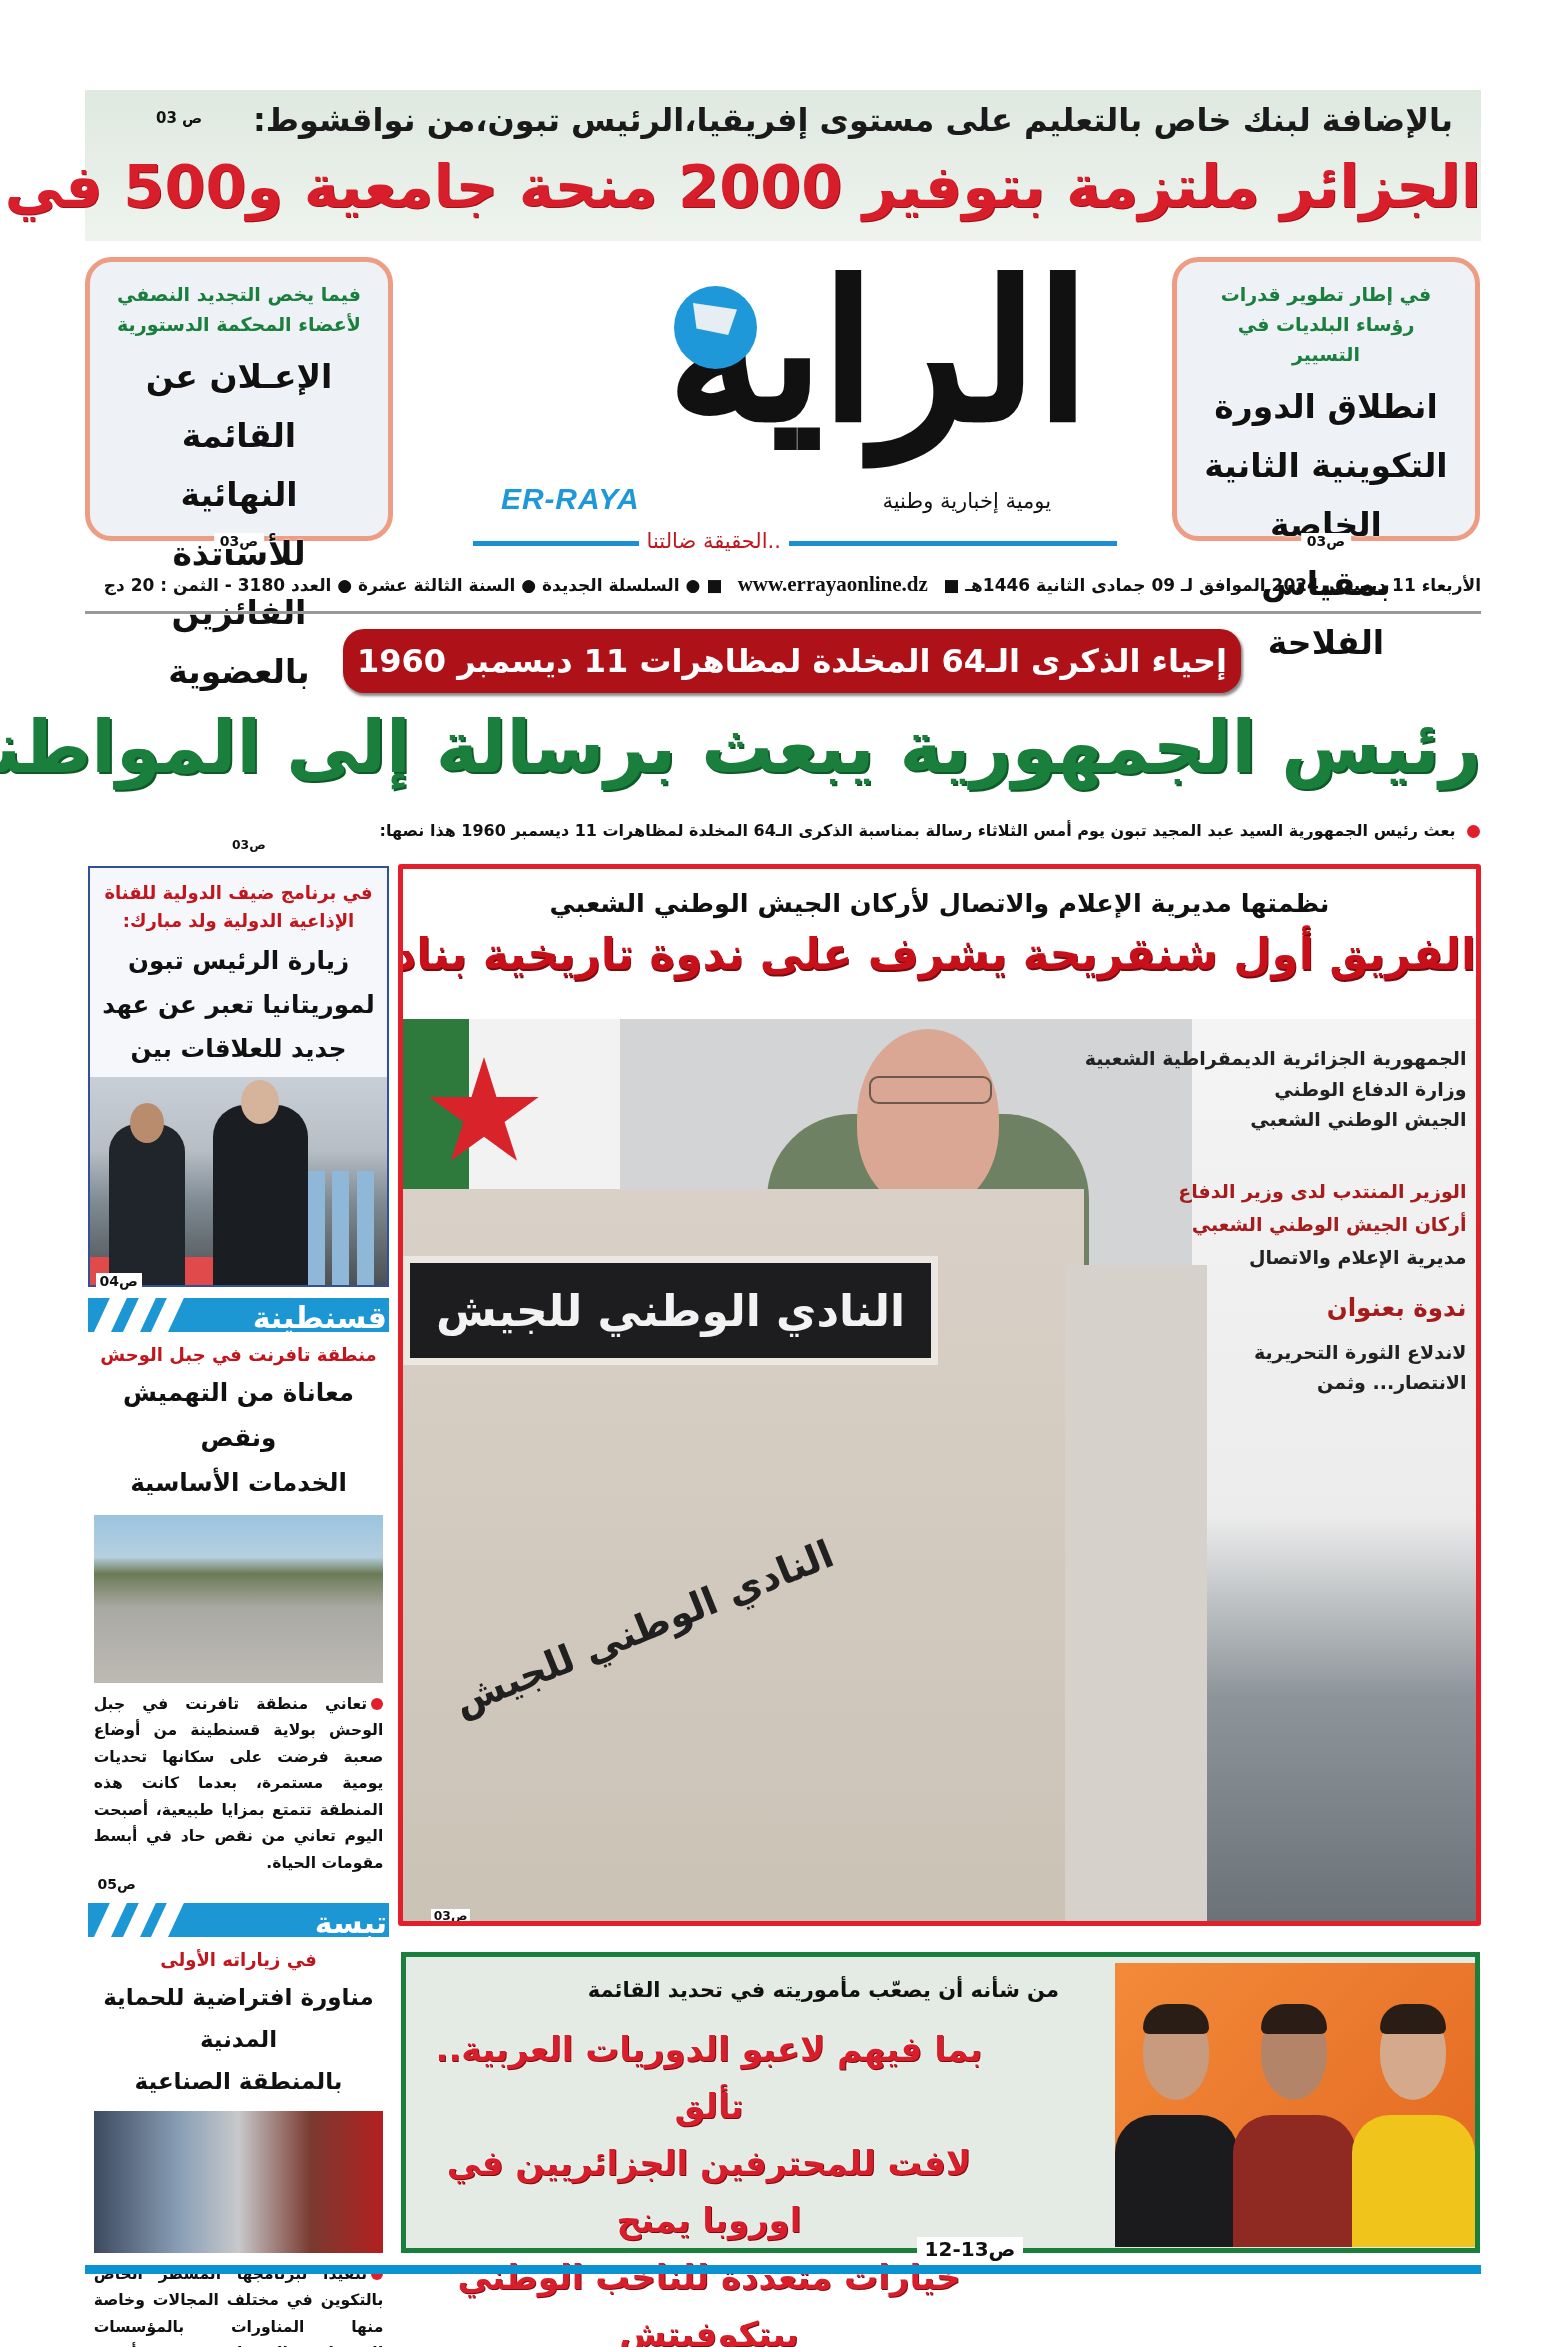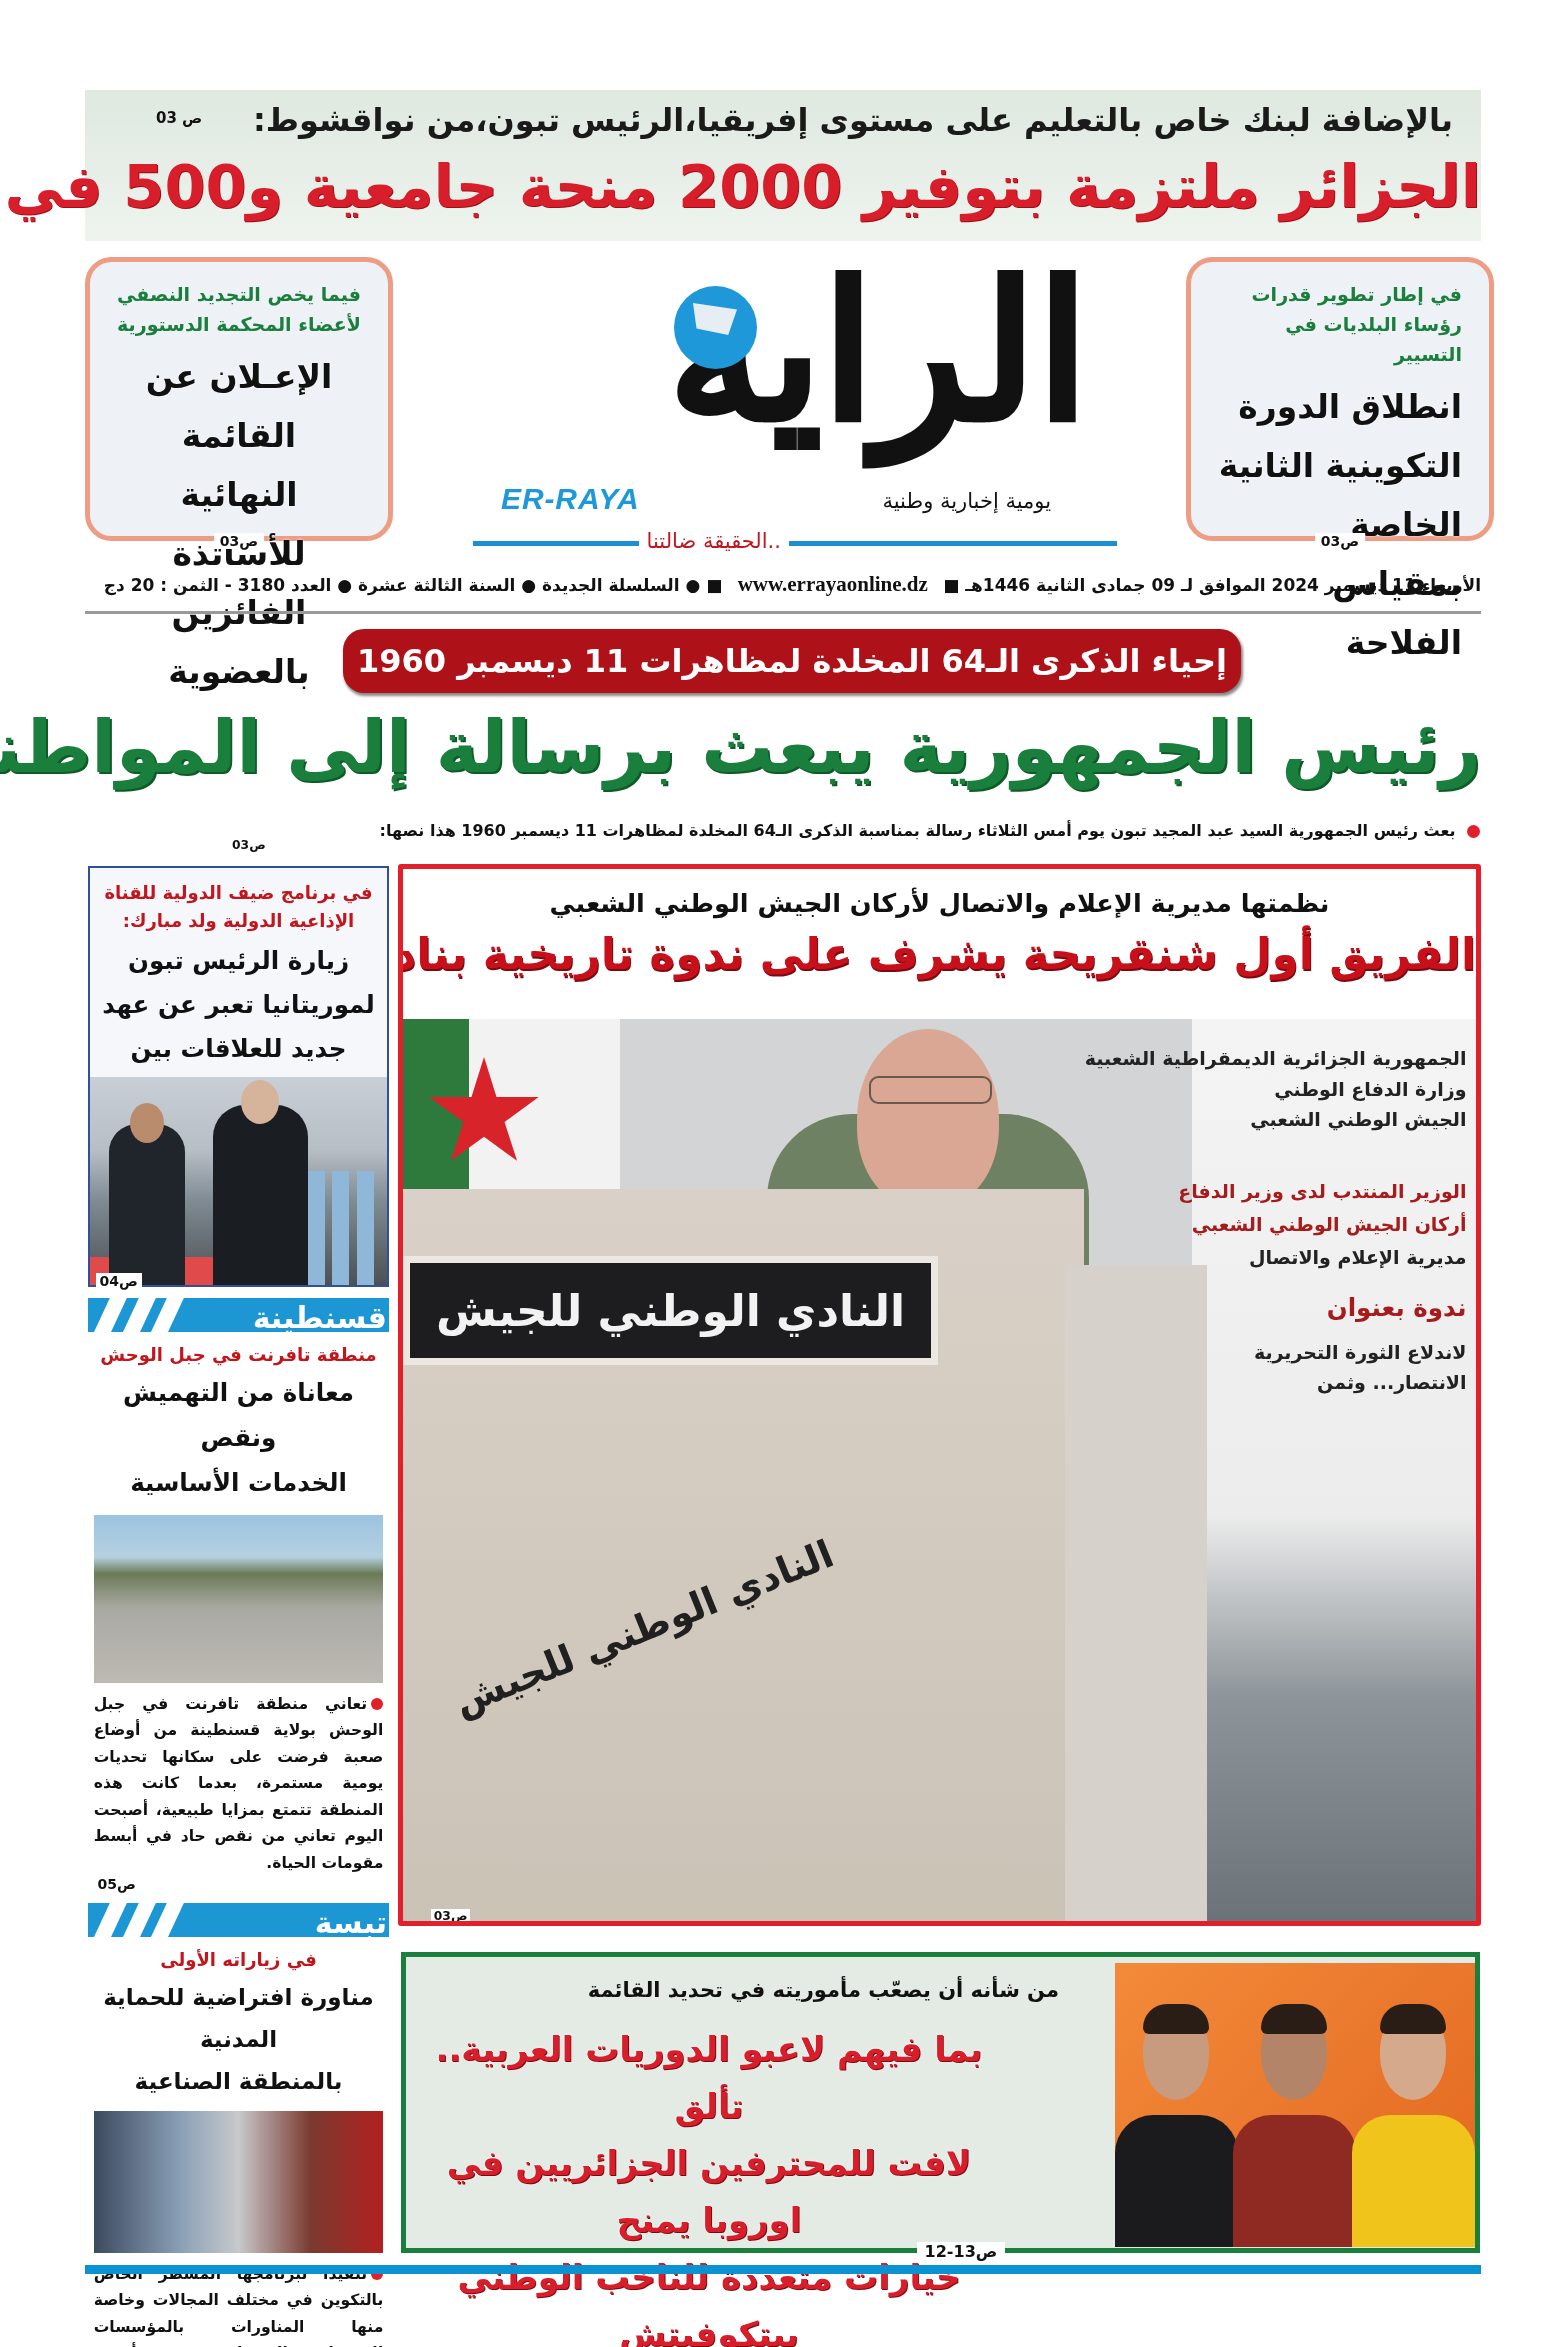--- a/index.html
+++ b/index.html
@@ -93,34 +93,34 @@
 
   
   .sports { left: 401px; top: 1952px; width: 1079px; height: 301px; border: 5.7px solid #1a7f3c; background: #e3ebe4; }
   .sports .kicker { position: absolute; right: 416px; top: 21px; font-size: 21px; font-weight: bold; color: #111; white-space: nowrap; }
   .sports .title { position: absolute; left: 19px; width: 568px; top: 64px; text-align: center; font-size: 34px; font-weight: bold; line-height: 57px; color: #d81e2a; text-shadow: 0.9px 0.9px 0 #7a0a10, 0 0 2.8px #fff; }
   .sports .players { position: absolute; right: 0; top: 5.7px; width: 360px; height: 284px; background: linear-gradient(135deg, #f38a3a, #e2671f); overflow: hidden; }
   .player { position: absolute; bottom: 0; width: 123px; height: 246px; }
   .player .head { position: absolute; left: 28px; top: 9.5px; width: 66px; height: 90px; border-radius: 45% 45% 50% 50%; background: #c99b7e; }
   .player .hair { position: absolute; left: 28px; top: 3.8px; width: 66px; height: 30px; border-radius: 38px 38px 9.5px 9.5px; background: #2a1d16; }
   .player .shirt { position: absolute; left: 0; bottom: 0; width: 123px; height: 132px; border-radius: 38px 38px 0 0; }
-  .sports .pref { position: absolute; left: 511px; bottom: -13.2px; background: #fff; padding: 0 7.6px; font-size: 16px; font-weight: bold; }
+  .sports .pref { position: absolute; left: 511px; bottom: -13.2px; background: #fff; padding: 0 7.6px; font-size: 20px; font-weight: bold; }
 
   .bottom-rule { left: 85px; top: 2265px; width: 1396px; height: 8.5px; background: #0a93d0; }
 </style>
 </head>
 <body>
 
 <div class="abs top-banner">
   <div class="abs top-kicker">بالإضافة لبنك خاص بالتعليم على مستوى إفريقيا،الرئيس تبون،من نواقشوط:</div>
   <div class="abs top-pageref">ص 03</div>
   <div class="abs top-title">الجزائر ملتزمة بتوفير 2000 منحة جامعية و500 في التكوين المهني</div>
 </div>
 
-<div class="abs side-box" style="right:71px;text-align:right;">
+<div class="abs side-box" style="right:85px;">
   <div class="kicker">في إطار تطوير قدرات رؤساء البلديات في التسيير</div>
   <div class="title">
     <div>انطلاق الدورة</div>
     <div>التكوينية الثانية</div>
     <div>الخاصة بمقياس الفلاحة</div>
   </div>
   <span class="pref">ص03</span>
 </div>
 
 <div class="abs side-box" style="left:85px;">

